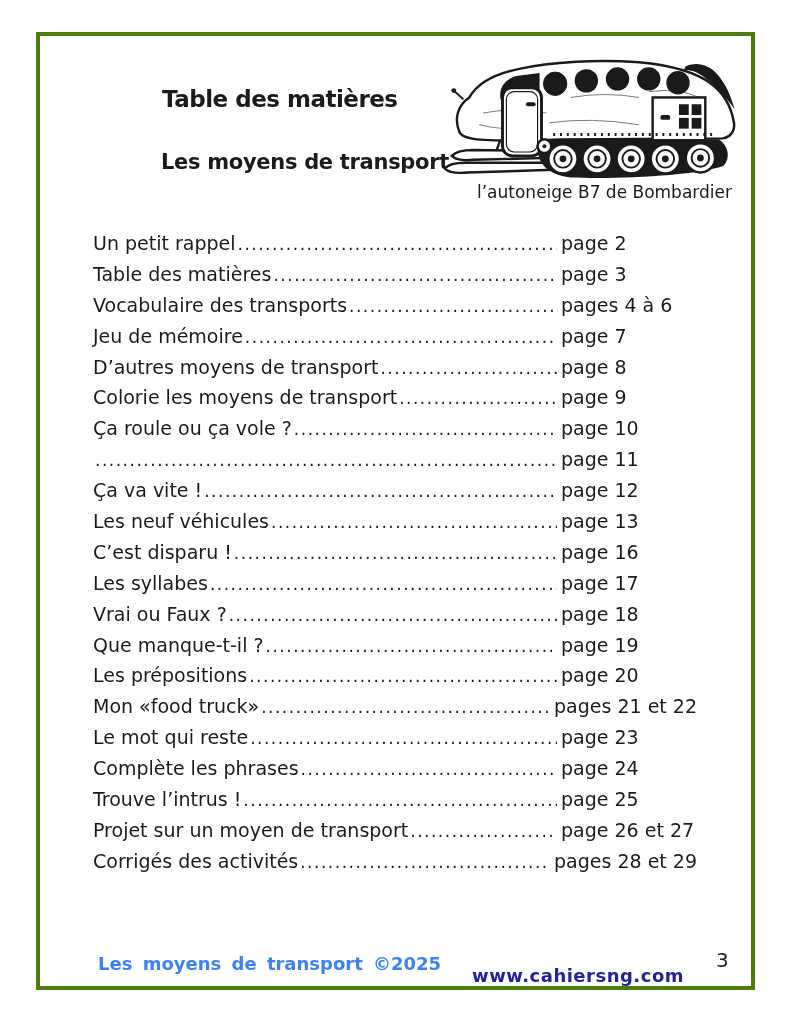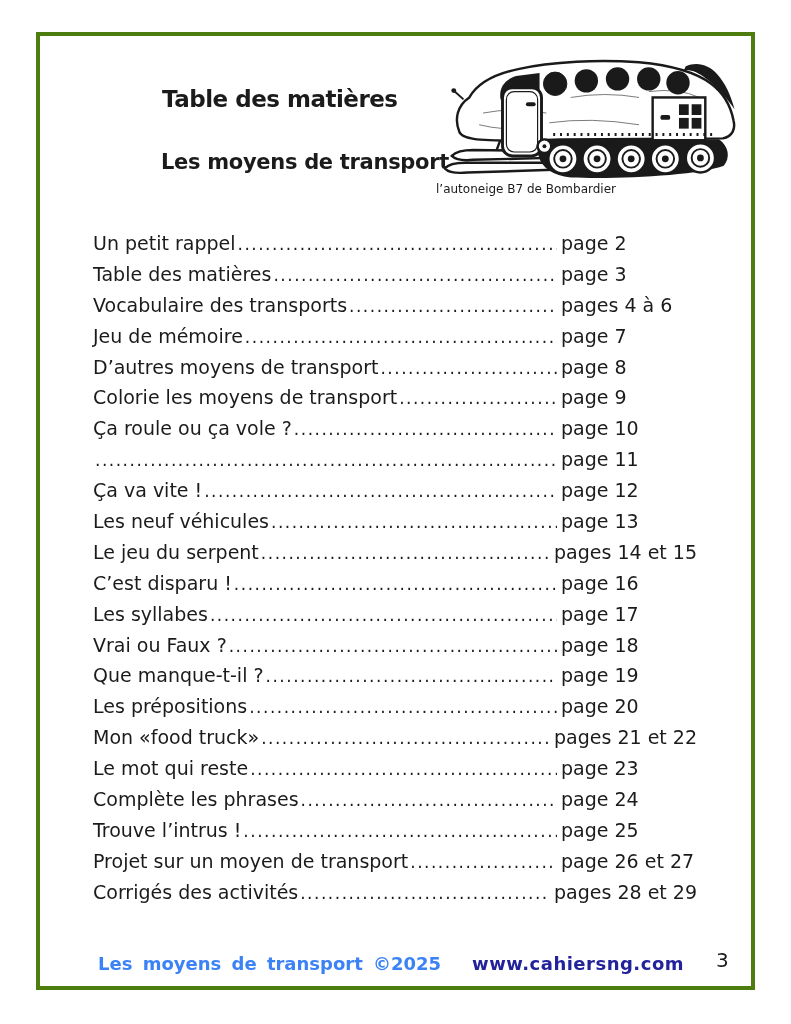--- a/index.html
+++ b/index.html
@@ -24,21 +24,21 @@
     position:absolute; left:117px; top:110px;
     font-size:21px; font-weight:bold; letter-spacing:-0.3px;
     margin:4px;
   }
   .illustration {
     position:absolute; left:404px; top:12px;
     width:312px; height:133px;
   }
   .illustration-caption {
     position:absolute; left:396px; top:146px; width:296px;
-    text-align:left; font-size:12px;
+    text-align:right; font-size:17px;
   }
   .toc {
     position:absolute; left:53px; top:192px; width:604px;
   }
   .toc-row {
     display:flex; align-items:baseline;
     height:30.9px; line-height:30.9px;
     font-size:19px; white-space:nowrap;
   }
   .toc-title { flex:0 0 auto; }
@@ -48,21 +48,21 @@
   }
   .toc-leader::after {
     content:"....................................................................................................................................";
   }
   .toc-page { flex:0 0 136px; overflow:visible; }
   .footer-copyright {
     position:absolute; left:58px; bottom:12px;
     font-size:18px; font-weight:bold; color:#3b82f6; word-spacing:4px;
   }
   .footer-site {
-    position:absolute; left:432px; bottom:12px;
+    position:absolute; left:432px; bottom:0;
     font-size:18px; font-weight:bold; color:#22229b; letter-spacing:0.5px;
   }
   .footer-pagenum {
     position:absolute; left:676px; bottom:14px;
     font-size:20px; color:#1b1b1b;
   }
 </style>
 </head>
 <body>
 
@@ -179,25 +179,20 @@
         <span class="toc-title">Ça va vite !</span>
         <span class="toc-leader"></span>
         <span class="toc-page">page 12</span>
       </div>
       <div class="toc-row">
         <span class="toc-title">Les neuf véhicules</span>
         <span class="toc-leader"></span>
         <span class="toc-page">page 13</span>
       </div>
       <div class="toc-row">
-        <span class="toc-title">Le jeu du serpent</span>
-        <span class="toc-leader"></span>
-        <span class="toc-page">pages 14 et 15</span>
-      </div>
-      <div class="toc-row">
         <span class="toc-title">C’est disparu !</span>
         <span class="toc-leader"></span>
         <span class="toc-page">page 16</span>
       </div>
       <div class="toc-row">
         <span class="toc-title">Les syllabes</span>
         <span class="toc-leader"></span>
         <span class="toc-page">page 17</span>
       </div>
       <div class="toc-row">

